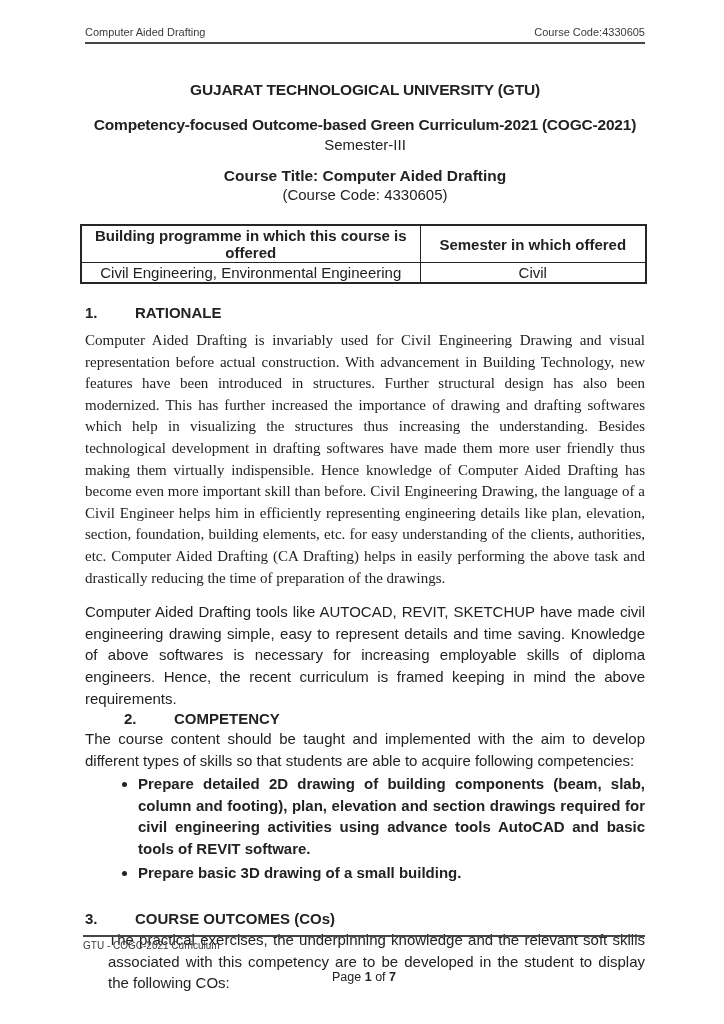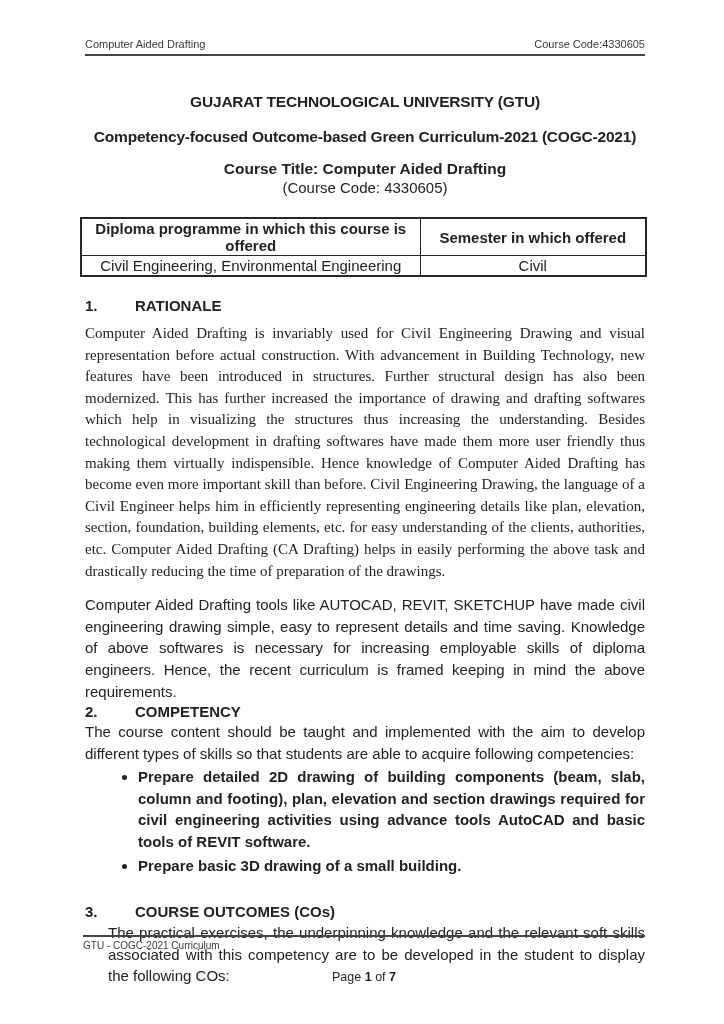--- a/index.html
+++ b/index.html
@@ -3,21 +3,21 @@
 <meta charset="utf-8">
 <style>
   * { margin: 0; padding: 0; box-sizing: border-box; }
   html, body { background: #ffffff; }
   body { width: 724px; height: 1024px; font-family: "Liberation Sans", sans-serif; color: #222222; }
   .page {
     position: relative;
     width: 724px;
     height: 1024px;
     background: #ffffff;
-    padding: 38px 79px 0 85px;
+    padding: 26px 79px 0 85px;
     overflow: hidden;
   }
   
   .doc-header {
     display: flex;
     justify-content: space-between;
     align-items: flex-end;
     font-size: 11px;
     color: #3a3a3a;
     border-bottom: 2px solid #454545;
@@ -46,21 +46,21 @@
   table.offer td { font-size: 15px; text-align: center; padding: 1px 2px; }
   .col-programme { width: 60%; }
   .col-semester  { width: 40%; }
   
   .sec-heading { margin-top: 20px; font-weight: bold; font-size: 15px; }
   .sec-heading .sec-num { display: inline-block; width: 50px; }
   p.body { font-size: 15px; line-height: 21.6px; }
   .just { text-align: justify; }
   .p-rationale1 { margin-top: 9px; font-family: Liberation Serif, serif; }
   .p-rationale2 { margin-top: 12px; }
-  .sec-heading.tight { margin-top: 1px; }
+  .sec-heading.tight { margin-top: 1px; margin-left: 39px; }
   .p-competency { margin-top: 1px; }
   ul.competency-list { margin-top: 2px; list-style: disc; padding-left: 53px; }
   ul.competency-list li {
     font-size: 15px; font-weight: bold; line-height: 21.6px; margin-bottom: 2px;
   }
   .sec-heading.outcomes { margin-top: 27px; }
   .sec3-content { margin-left: 23px; }
   .p-outcomes { margin-top: 2px; }
   
   .doc-footer {
@@ -79,28 +79,29 @@
 <div class="page">
 
   <div class="doc-header">
     <span>Computer Aided Drafting</span>
     <span>Course Code:4330605</span>
   </div>
 
   <div class="title-block">
     <div class="t-university">GUJARAT TECHNOLOGICAL UNIVERSITY (GTU)</div>
     <div class="t-curriculum">Competency-focused Outcome-based Green Curriculum-2021 (COGC-2021)</div>
+    <div class="t-semester">Semester-III</div>
     <div class="t-course">Course Title: Computer Aided Drafting</div>
     <div class="t-code">(Course Code: 4330605)</div>
   </div>
 
   <table class="offer">
     <thead>
       <tr>
-        <th class="col-programme">Diploma programme in which this course is offered</th>
+        <th class="col-programme">Building programme in which this course is offered</th>
         <th class="col-semester">Semester in which offered</th>
       </tr>
     </thead>
     <tbody>
       <tr>
         <td>Civil Engineering, Environmental Engineering</td>
         <td>Civil</td>
       </tr>
     </tbody>
   </table>

